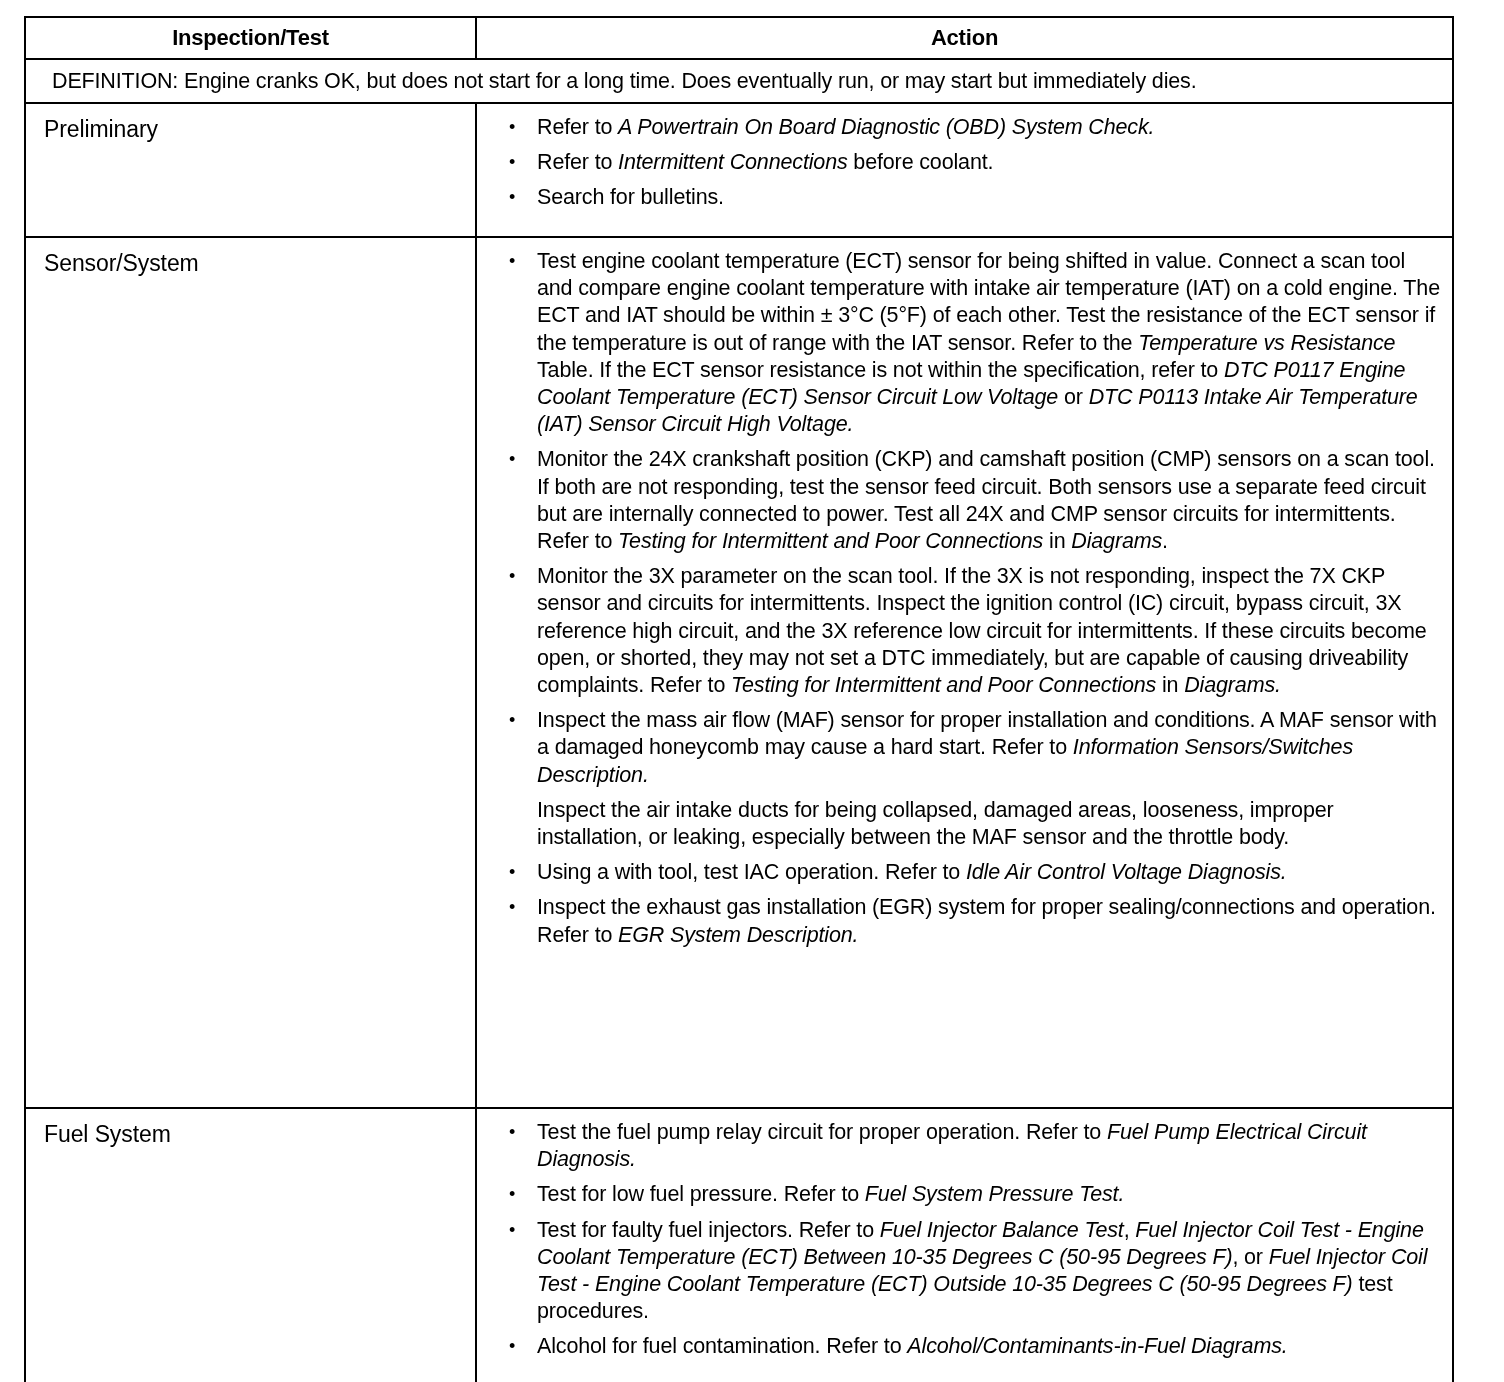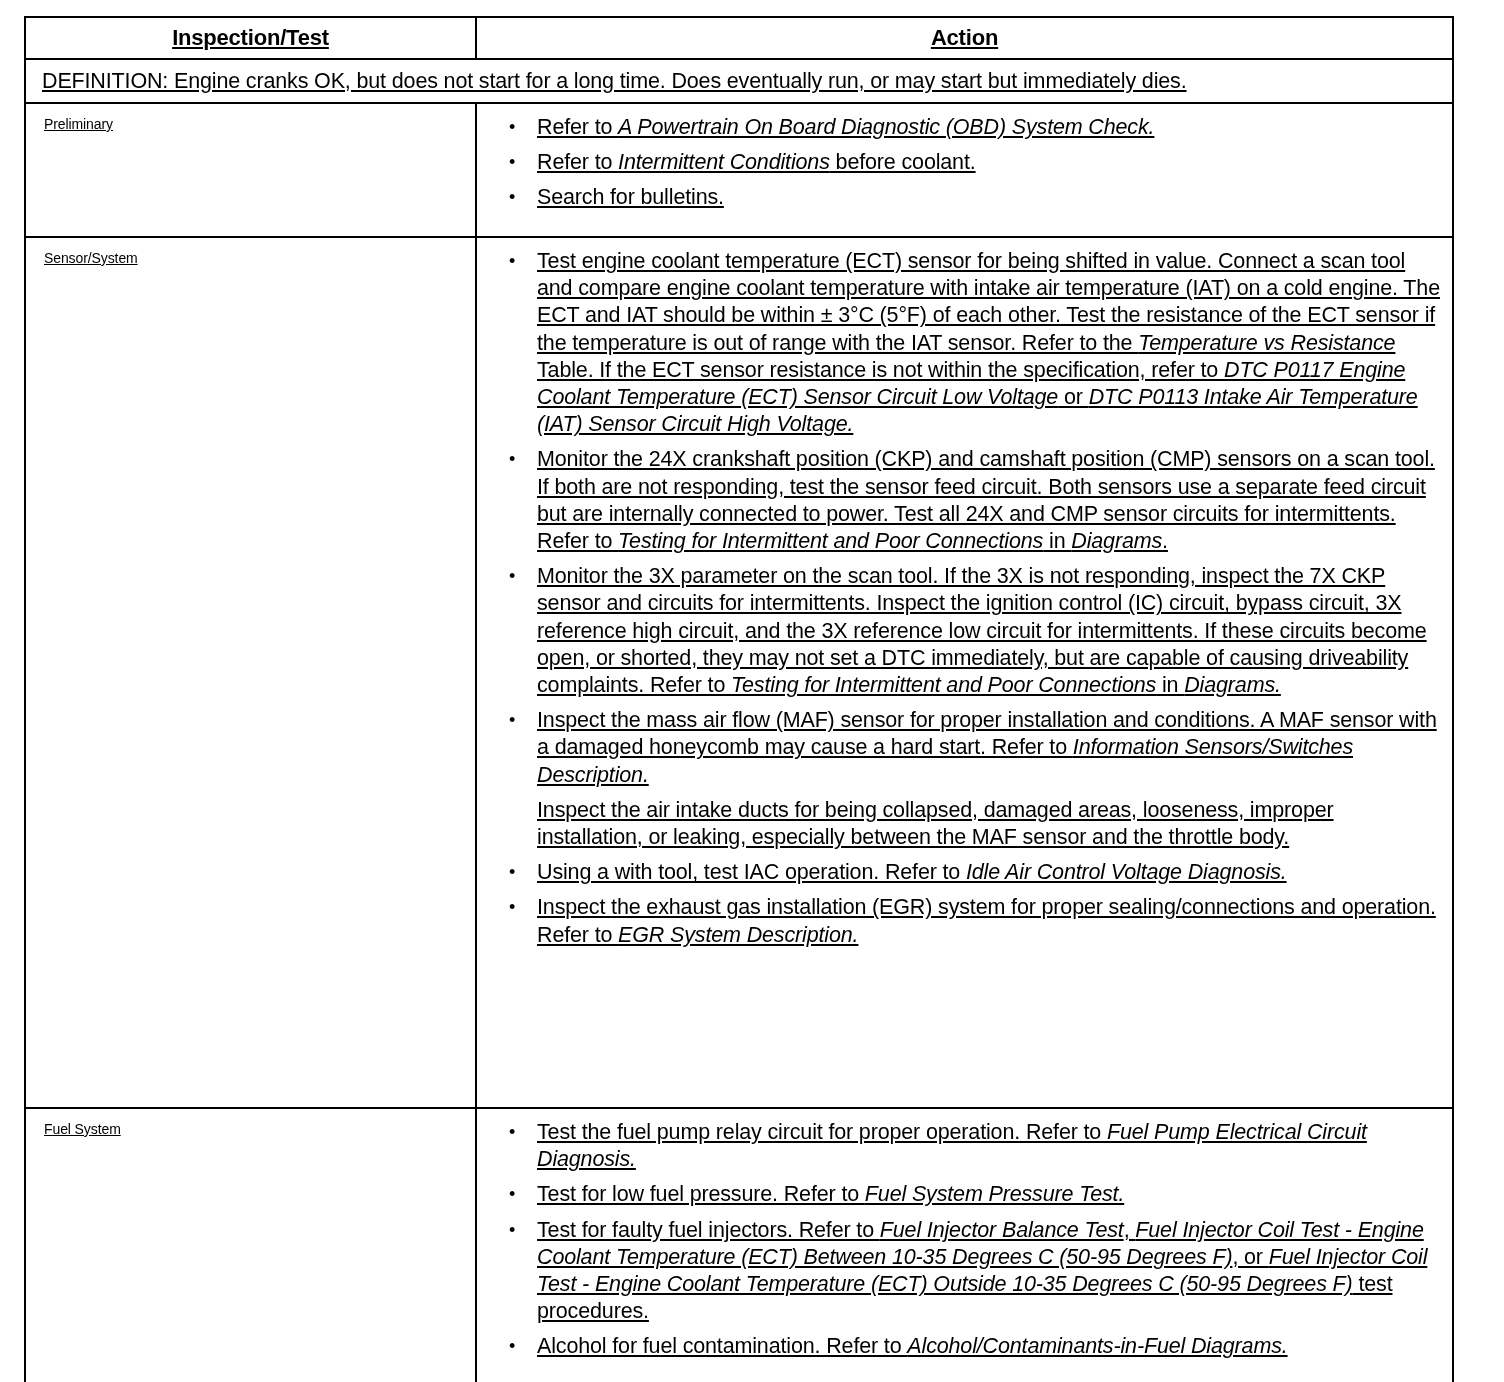--- a/index.html
+++ b/index.html
@@ -5,34 +5,34 @@
   html, body { margin: 0; padding: 0; background: #ffffff; }
   body {
     width: 1504px; height: 1382px; position: relative; overflow: hidden;
     font-family: "Liberation Sans", sans-serif; color: #000;
   }
   .doc-table {
     position: absolute; left: 24px; top: 16px; width: 1428px;
     border-collapse: collapse; table-layout: fixed;
   }
   .doc-table td, .doc-table th {
-    border: 2.5px solid #000; vertical-align: top; padding: 0; text-decoration: underline;
+    border: 2.5px solid #000; vertical-align: top; padding: 0;
   }
   .col-left { width: 451px; }
   .col-right { width: 977px; }
   .hdr th {
     height: 40px; font-weight: bold; font-size: 22px; text-align: center;
     vertical-align: middle; letter-spacing: -0.2px;
   }
   .def td {
     height: 42px; font-size: 21.5px; vertical-align: middle;
-    padding-left: 16px; letter-spacing: -0.15px; white-space: nowrap;
+    padding-left: 26px; letter-spacing: -0.15px; white-space: nowrap;
   }
   .label {
-    font-size: 14px; padding: 12px 0 0 18px !important; letter-spacing: -0.1px;
+    font-size: 23px; padding: 12px 0 0 18px !important; letter-spacing: -0.1px;
   }
   .actions { padding: 10px 12px 8px 32px !important; }
   ul.bullets { list-style: none; margin: 0; padding: 0; }
   ul.bullets li {
     position: relative; padding-left: 28px; font-size: 21.5px;
     line-height: 27.2px; margin-bottom: 8px; letter-spacing: -0.15px;
   }
   ul.bullets li .dot {
     position: absolute; left: 0; top: 0; font-size: 18px;
   }
@@ -57,21 +57,21 @@
     <th>Action</th>
   </tr>
   <tr class="def">
     <td colspan="2">DEFINITION: Engine cranks OK, but does not start for a long time. Does eventually run, or may start but immediately dies.</td>
   </tr>
   <tr class="row-prelim">
     <td class="label">Preliminary</td>
     <td class="actions">
       <ul class="bullets">
             <li><span class="dot">•</span><span>Refer to </span><i>A Powertrain On Board Diagnostic (OBD) System Check.</i></li>
-            <li><span class="dot">•</span><span>Refer to </span><i>Intermittent Conditions</i><span> before coolant.</span></li>
+            <li><span class="dot">•</span><span>Refer to </span><i>Intermittent Connections</i><span> before coolant.</span></li>
             <li><span class="dot">•</span><span>Search for bulletins.</span></li>
           </ul>
     </td>
   </tr>
   <tr class="row-sensor">
     <td class="label">Sensor/System</td>
     <td class="actions">
       <ul class="bullets">
             <li><span class="dot">•</span><span>Test engine coolant temperature (ECT) sensor for being shifted in value. Connect a scan tool and compare engine coolant temperature with intake air temperature (IAT) on a cold engine. The ECT and IAT should be within ± 3°C (5°F) of each other. Test the resistance of the ECT sensor if the temperature is out of range with the IAT sensor. Refer to the </span><i>Temperature vs Resistance</i><span> Table. If the ECT sensor resistance is not within the specification, refer to </span><i>DTC P0117 Engine Coolant Temperature (ECT) Sensor Circuit Low Voltage</i><span> or </span><i>DTC P0113 Intake Air Temperature (IAT) Sensor Circuit High Voltage.</i></li>
             <li><span class="dot">•</span><span>Monitor the 24X crankshaft position (CKP) and camshaft position (CMP) sensors on a scan tool. If both are not responding, test the sensor feed circuit. Both sensors use a separate feed circuit but are internally connected to power. Test all 24X and CMP sensor circuits for intermittents. Refer to </span><i>Testing for Intermittent and Poor Connections</i><span> in </span><i>Diagrams</i><span>.</span></li>

